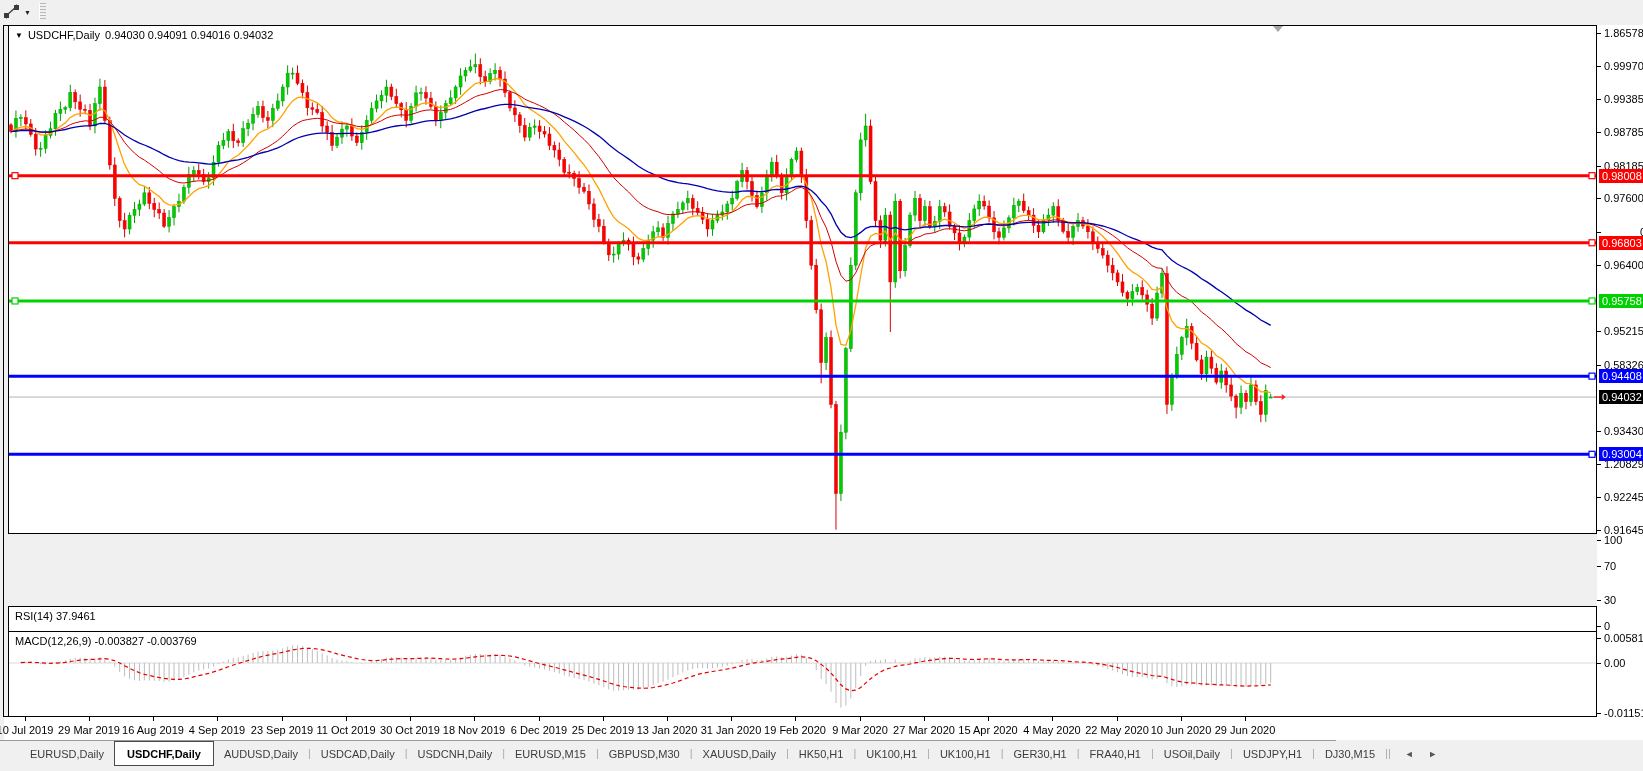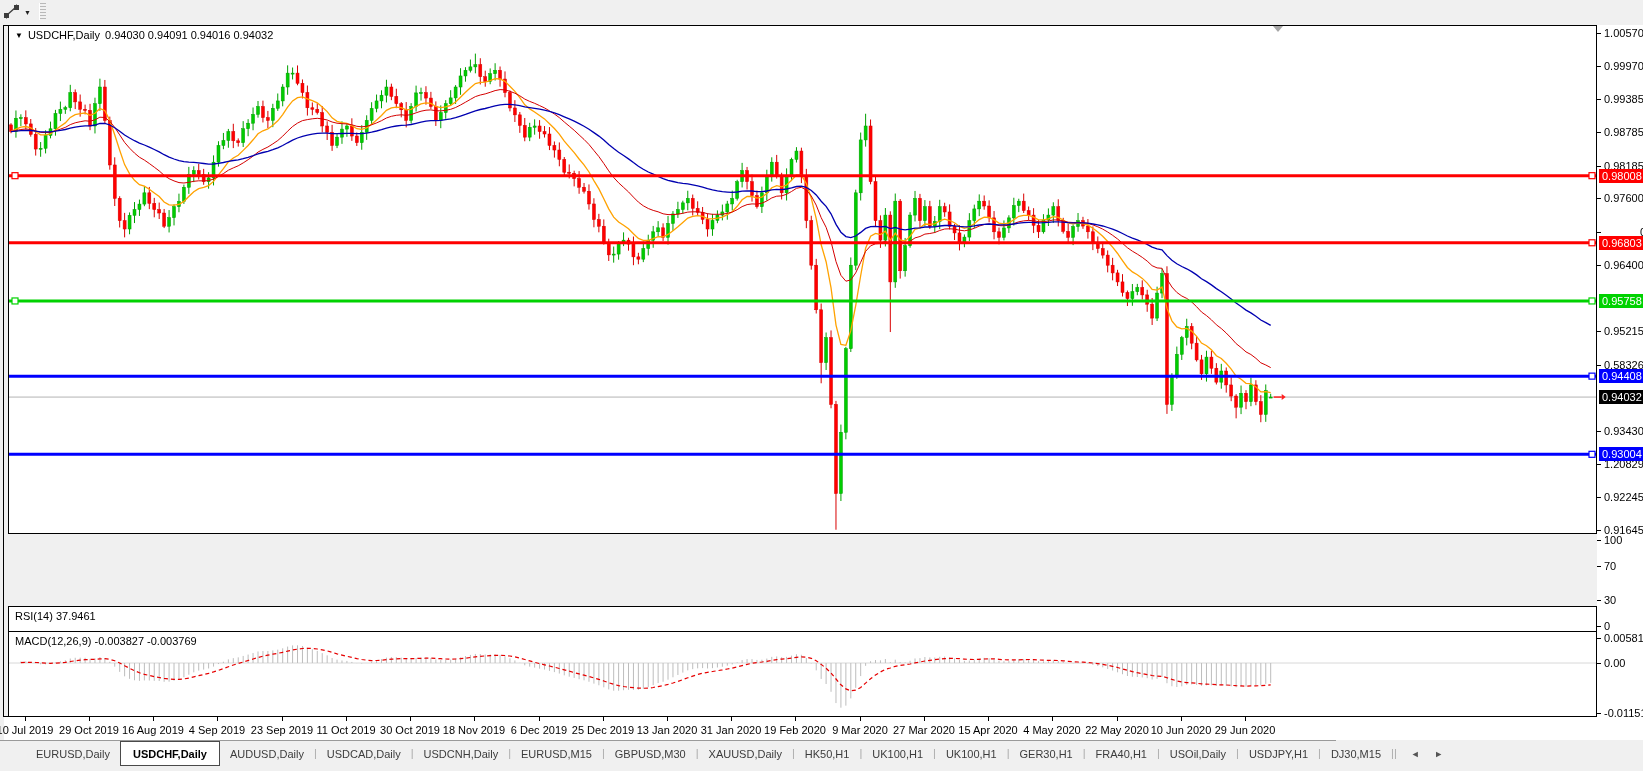--- a/index.html
+++ b/index.html
@@ -43,21 +43,21 @@
   .axis-badge { position:absolute; left:2px; transform:translateY(-50%);
     padding:0 3px; height:14px; line-height:14px; white-space:nowrap; z-index:3; }
   
   #date-axis { position:absolute; left:4px; top:717px; width:1639px; height:23px;
     background:#fff; }
   .date-tick { position:absolute; top:0; width:1px; height:4px; background:#000; }
   .date-label { position:absolute; top:7px; transform:translateX(-50%); white-space:nowrap; }
   
   #tabbar { position:absolute; left:0; top:740px; width:1336px; height:31px;
     background:#f0f0f0; border-top:1px solid #9a9a9a;
-    display:flex; align-items:flex-start; padding-left:26px; }
+    display:flex; align-items:flex-start; padding-left:20px; }
   .tab { padding:5px 10px 4px; margin-top:2px; color:#3c3c3c; white-space:nowrap; cursor:default; }
   .tab.active { background:#fff; border:1px solid #4a4a4a; font-weight:bold;
     color:#000; margin-top:0; padding:6px 12px 5px; }
   .tab-sep { color:#aaa; margin-top:6px; }
   .tab-arrows { margin:8px 0 0 14px; color:#555; font-size:9px; letter-spacing:6px; white-space:nowrap; }
 </style>
 </head>
 <body>
 
 <div id="toolbar">
@@ -891,21 +891,21 @@
         <line x1="1251.8200000000002" y1="31" x2="1251.8200000000002" y2="53.364527114811494" stroke="#bdbdbd" stroke-width="1"></line>
         <line x1="1256.76" y1="31" x2="1256.76" y2="51.87117398215224" stroke="#bdbdbd" stroke-width="1"></line>
         <line x1="1261.7" y1="31" x2="1261.7" y2="50.868083362750625" stroke="#bdbdbd" stroke-width="1"></line>
       </g>
       <polyline points="11.9,30.6 16.8,30.3 21.8,30.3 26.7,30.5 31.6,30.8 36.6,31.1 41.5,31.3 46.5,31.1 51.4,30.8 56.3,30.3 61.3,29.5 66.2,28.8 71.2,28.2 76.1,27.7 81.0,27.5 86.0,27.3 90.9,26.9 95.9,26.7 100.8,27.3 105.7,28.8 110.7,31.0 115.6,33.7 120.6,36.3 125.5,38.7 130.4,40.7 135.4,42.3 140.3,43.5 145.3,44.6 150.2,45.5 155.1,46.3 160.1,47.0 165.0,47.3 170.0,47.4 174.9,46.9 179.8,46.1 184.8,44.9 189.7,43.7 194.7,42.5 199.6,41.3 204.5,39.9 209.5,38.3 214.4,36.6 219.4,34.8 224.3,33.0 229.2,31.5 234.2,30.0 239.1,28.5 244.1,27.0 249.0,25.5 253.9,24.2 258.9,23.2 263.8,22.2 268.8,21.3 273.7,20.3 278.6,19.2 283.6,18.0 288.5,17.1 293.5,16.5 298.4,16.3 303.3,16.5 308.3,17.0 313.2,17.8 318.2,18.9 323.1,20.3 328.0,21.8 333.0,23.1 337.9,24.3 342.9,25.4 347.8,26.6 352.7,27.5 357.7,28.2 362.6,28.6 367.6,28.5 372.5,28.3 377.4,27.7 382.4,27.2 387.3,26.8 392.3,26.6 397.2,26.6 402.1,26.6 407.1,26.5 412.0,26.3 417.0,26.2 421.9,26.1 426.8,26.4 431.8,26.7 436.7,27.0 441.7,27.1 446.6,27.0 451.5,26.7 456.5,26.2 461.4,25.5 466.4,24.8 471.3,24.3 476.2,23.9 481.2,23.6 486.1,23.4 491.1,23.3 496.0,23.5 500.9,24.0 505.9,24.9 510.8,26.1 515.8,27.5 520.7,28.9 525.6,30.3 530.6,31.6 535.5,32.8 540.5,34.0 545.4,35.2 550.3,36.5 555.3,37.9 560.2,39.2 565.2,40.6 570.1,41.9 575.0,43.2 580.0,44.5 584.9,45.9 589.9,47.4 594.8,49.0 599.7,50.7 604.7,52.3 609.6,53.6 614.6,54.5 619.5,55.2 624.4,55.7 629.4,56.1 634.3,56.3 639.3,56.1 644.2,55.5 649.1,54.6 654.1,53.6 659.0,52.4 664.0,51.0 668.9,49.4 673.8,47.6 678.8,45.8 683.7,44.1 688.7,42.5 693.6,41.2 698.5,40.3 703.5,39.5 708.4,38.7 713.4,37.9 718.3,37.0 723.2,36.1 728.2,35.0 733.1,33.6 738.1,32.3 743.0,31.3 747.9,30.6 752.9,30.0 757.8,29.3 762.8,28.4 767.7,27.6 772.6,27.1 777.6,26.7 782.5,26.1 787.5,25.3 792.4,24.8 797.3,25.1 802.3,26.3 807.2,28.7 812.2,32.4 817.1,36.3 822.0,41.0 827.0,47.0 831.9,52.8 836.9,56.9 841.8,58.8 846.7,58.2 851.7,55.4 856.6,51.1 861.6,46.7 866.5,43.0 871.4,40.0 876.4,37.4 881.3,36.0 886.3,34.3 891.2,33.5 896.1,32.8 901.1,32.0 906.0,30.9 911.0,30.0 915.9,29.0 920.8,28.3 925.8,27.7 930.7,27.1 935.7,26.6 940.6,26.4 945.5,26.4 950.5,26.7 955.4,27.1 960.4,27.4 965.3,27.5 970.2,27.3 975.2,27.0 980.1,26.8 985.1,26.9 990.0,27.3 994.9,27.7 999.9,27.9 1004.8,27.9 1009.8,27.8 1014.7,27.6 1019.6,27.5 1024.6,27.6 1029.5,27.9 1034.5,28.2 1039.4,28.4 1044.3,28.4 1049.3,28.5 1054.2,28.8 1059.2,29.3 1064.1,29.7 1069.0,30.0 1074.0,30.2 1078.9,30.6 1083.9,31.0 1088.8,31.6 1093.7,32.4 1098.7,33.3 1103.6,34.3 1108.6,35.5 1113.5,36.9 1118.4,38.3 1123.4,39.6 1128.3,40.7 1133.3,41.6 1138.2,42.6 1143.1,43.5 1148.1,44.2 1153.0,44.3 1158.0,45.7 1162.9,47.4 1167.8,48.9 1172.8,50.0 1177.7,50.6 1182.7,50.9 1187.6,51.3 1192.5,51.8 1197.5,52.1 1202.4,52.4 1207.4,52.7 1212.3,52.9 1217.2,53.0 1222.2,53.3 1227.1,53.7 1232.1,53.9 1237.0,54.1 1241.9,53.9 1246.9,53.8 1251.8,53.7 1256.8,53.3 1261.7,52.8 " fill="none" stroke="#e60000" stroke-width="1.2" stroke-dasharray="4 3"></polyline>
     </svg>
 </div>
 
 <div id="axis-col">
     <div class="tick-dash" style="top: 8px;"></div>
-    <div class="tick-label" style="top: 8px;">1.00570</div>
+    <div class="tick-label" style="top: 8px;">1.86578</div>
     <div class="tick-dash" style="top: 41px;"></div>
     <div class="tick-label" style="top: 41px;">0.99970</div>
     <div class="tick-dash" style="top: 74px;"></div>
     <div class="tick-label" style="top: 74px;">0.99385</div>
     <div class="tick-dash" style="top: 107px;"></div>
     <div class="tick-label" style="top: 107px;">0.98785</div>
     <div class="tick-dash" style="top: 141px;"></div>
     <div class="tick-label" style="top: 141px;">0.98185</div>
     <div class="tick-dash" style="top: 173px;"></div>
     <div class="tick-label" style="top: 173px;">0.97600</div>
@@ -944,21 +944,21 @@
     <div class="tick-dash" style="top: 638px;"></div>
     <div class="tick-label" style="top: 638px;">0.00</div>
     <div class="tick-dash" style="top: 688px;"></div>
     <div class="tick-label" style="top: 688px;">-0.011514</div>
   </div>
 
 <div id="date-axis">
     <div class="date-tick" style="left: 21px;"></div>
     <div class="date-label" style="left: 21px;">10 Jul 2019</div>
     <div class="date-tick" style="left: 85px;"></div>
-    <div class="date-label" style="left: 85px;">29 Oct 2019</div>
+    <div class="date-label" style="left: 85px;">29 Mar 2019</div>
     <div class="date-tick" style="left: 149px;"></div>
     <div class="date-label" style="left: 149px;">16 Aug 2019</div>
     <div class="date-tick" style="left: 213px;"></div>
     <div class="date-label" style="left: 213px;">4 Sep 2019</div>
     <div class="date-tick" style="left: 278px;"></div>
     <div class="date-label" style="left: 278px;">23 Sep 2019</div>
     <div class="date-tick" style="left: 342px;"></div>
     <div class="date-label" style="left: 342px;">11 Oct 2019</div>
     <div class="date-tick" style="left: 406px;"></div>
     <div class="date-label" style="left: 406px;">30 Oct 2019</div>

